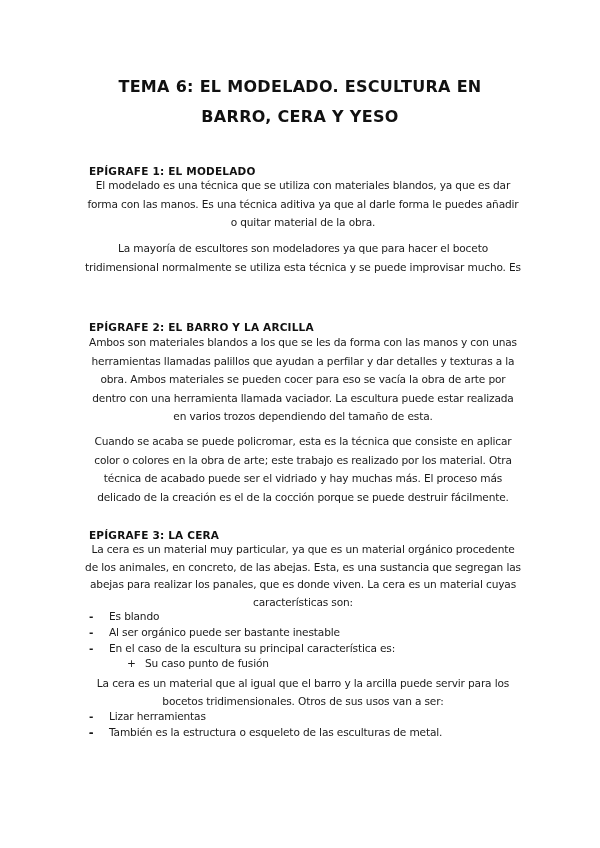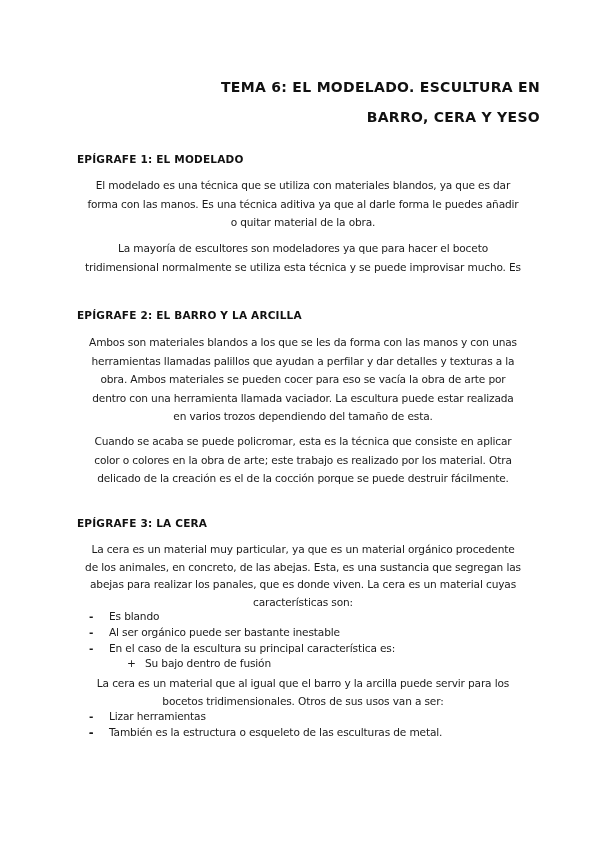--- a/index.html
+++ b/index.html
@@ -19,37 +19,37 @@
       position: absolute;
       left: 0; top: 0;
       width: 600px; height: 848px;
       background: #ffffff;
     }
     .title {
       position: absolute;
       left: 60px;
       width: 480px;
       top: 72px;
-      text-align: right;
+      text-align: center;
       font-family: "DejaVu Sans", sans-serif;
       font-weight: bold;
-      font-size: 14px;
+      font-size: 16px;
       line-height: 30px;
       letter-spacing: 0.3px;
       color: #111;
       margin: 0;
     }
     .heading {
       position: absolute;
       left: 73px;
       font-weight: bold;
       font-size: 10.5px;
       letter-spacing: 0.2px;
       color: #111;
-      margin: 4px;
+      margin: 16px;
     }
     .para {
       position: absolute;
       left: 73px;
       width: 460px;
       font-size: 10.6px;
       line-height: 18.5px;
       color: #1a1a1a;
       margin: 0;
       letter-spacing: -0.15px;
@@ -115,20 +115,21 @@
     <span class="ln">Ambos son materiales blandos a los que se les da forma con las manos y con unas</span>
     <span class="ln">herramientas llamadas palillos que ayudan a perfilar y dar detalles y texturas a la</span>
     <span class="ln">obra. Ambos materiales se pueden cocer para eso se vacía la obra de arte por</span>
     <span class="ln">dentro con una herramienta llamada vaciador. La escultura puede estar realizada</span>
     <span class="ln">en varios trozos dependiendo del tamaño de esta.</span>
   </p>
 
   <p class="para" style="top:432px">
     <span class="ln">Cuando se acaba se puede policromar, esta es la técnica que consiste en aplicar</span>
     <span class="ln">color o colores en la obra de arte; este trabajo es realizado por los material. Otra</span>
+    <span class="ln">técnica de acabado puede ser el vidriado y hay muchas más. El proceso más</span>
     <span class="ln">delicado de la creación es el de la cocción porque se puede destruir fácilmente.</span>
   </p>
 
   <h2 class="heading" style="top:513px">EPÍGRAFE 3: LA CERA</h2>
 
   <p class="para" style="top:541px; line-height:17.5px">
     <span class="ln">La cera es un material muy particular, ya que es un material orgánico procedente</span>
     <span class="ln">de los animales, en concreto, de las abejas. Esta, es una sustancia que segregan las</span>
     <span class="ln">abejas para realizar los panales, que es donde viven. La cera es un material cuyas</span>
     <span class="ln">características son:</span>
@@ -142,21 +143,21 @@
     <li>
       <span class="bullet">-</span>
       <span>Al ser orgánico puede ser bastante inestable</span>
     </li>
     <li>
       <span class="bullet">-</span>
       <span>En el caso de la escultura su principal característica es:</span>
     </li>
     <li class="sub">
       <span class="bullet">+</span>
-      <span>Su bajo dentro de fusión</span>
+      <span>Su caso punto de fusión</span>
     </li>
   </ul>
 
   <p class="para" style="top:675px; line-height:17.5px">
     <span class="ln">La cera es un material que al igual que el barro y la arcilla puede servir para los</span>
     <span class="ln">bocetos tridimensionales. Otros de sus usos van a ser:</span>
   </p>
 
   <ul class="list" style="top:709px">
     <li>

